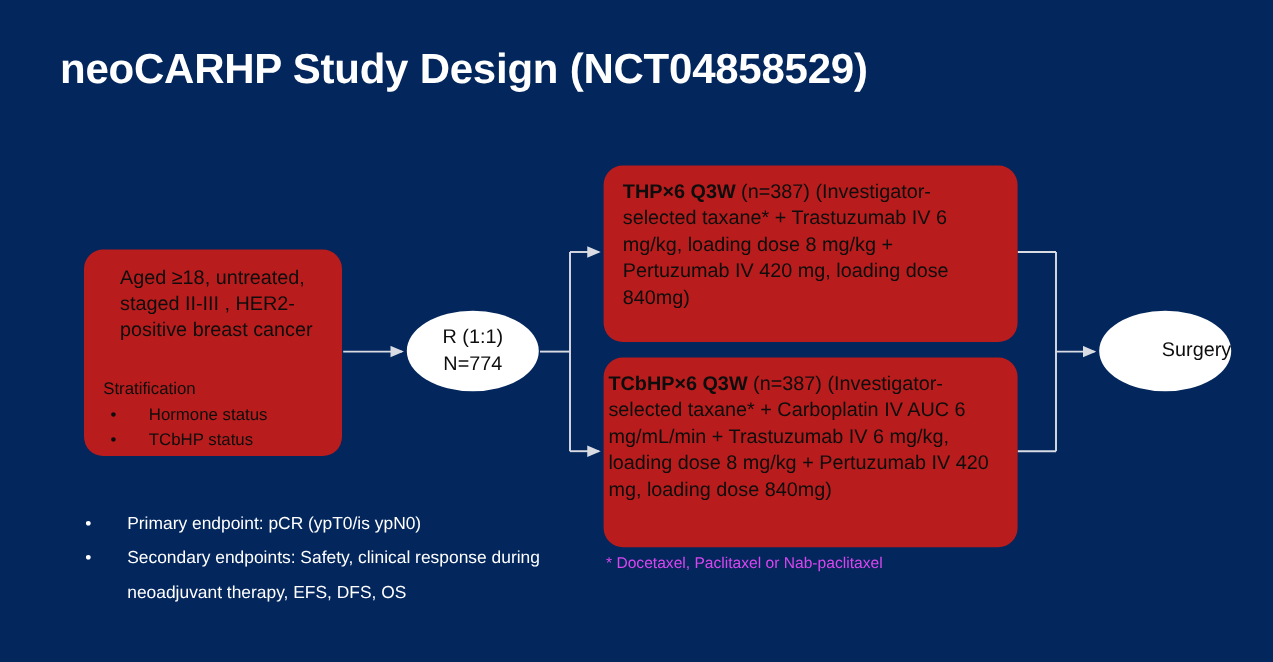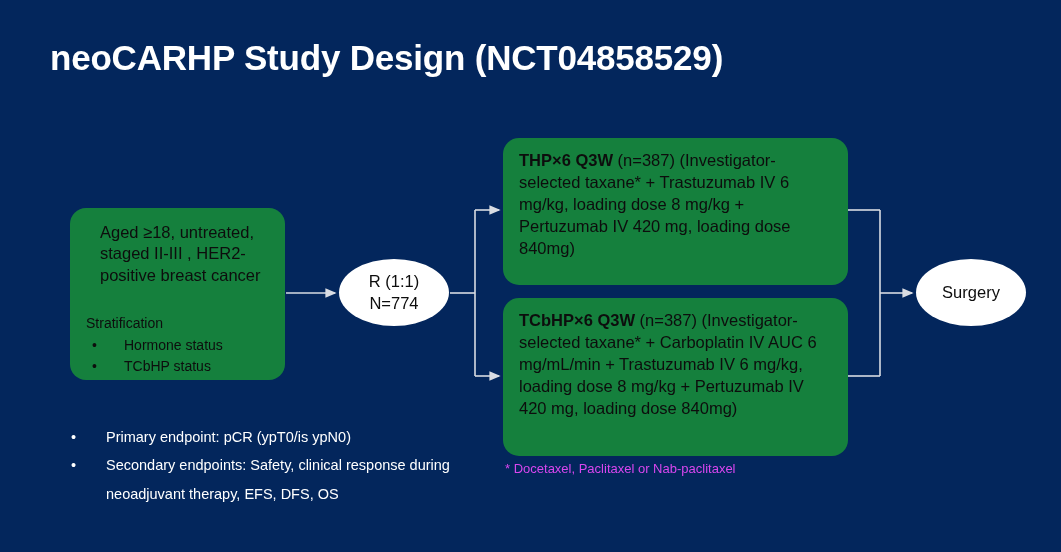--- a/index.html
+++ b/index.html
@@ -24,21 +24,21 @@
     left: 50px;
     top: 38px;
     font-size: 35px;
     font-weight: bold;
     color: #ffffff;
     letter-spacing: -0.2px;
     white-space: nowrap;
   }
   .rbox {
     position: absolute;
-    background: #15803d;
+    background: #b91c1c;
     border-radius: 16px;
     box-sizing: border-box;
     color: #0d0d0d;
   }
   
   #eligibility-box {
     left: 70px;
     top: 208px;
     width: 215px;
     height: 172px;
@@ -88,35 +88,36 @@
     width: 110px;
     height: 67px;
     font-size: 16.5px;
   }
   #surgery-node {
     left: 916px;
     top: 259px;
     width: 110px;
     height: 67px;
     font-size: 16.5px;
+    justify-content: flex-end;
   }
   
   #arm-thp-box {
     left: 503px;
     top: 138px;
     width: 345px;
     height: 147px;
     padding: 12px 16px;
   }
   #arm-tcbhp-box {
     left: 503px;
     top: 298px;
     width: 345px;
     height: 158px;
-    padding: 12px 16px;
+    padding: 12px 4px;
   }
   .arm-text {
     font-size: 16.5px;
     line-height: 1.33;
   }
   .arm-text b { font-weight: bold; }
   
   #taxane-footnote {
     position: absolute;
     left: 505px;

